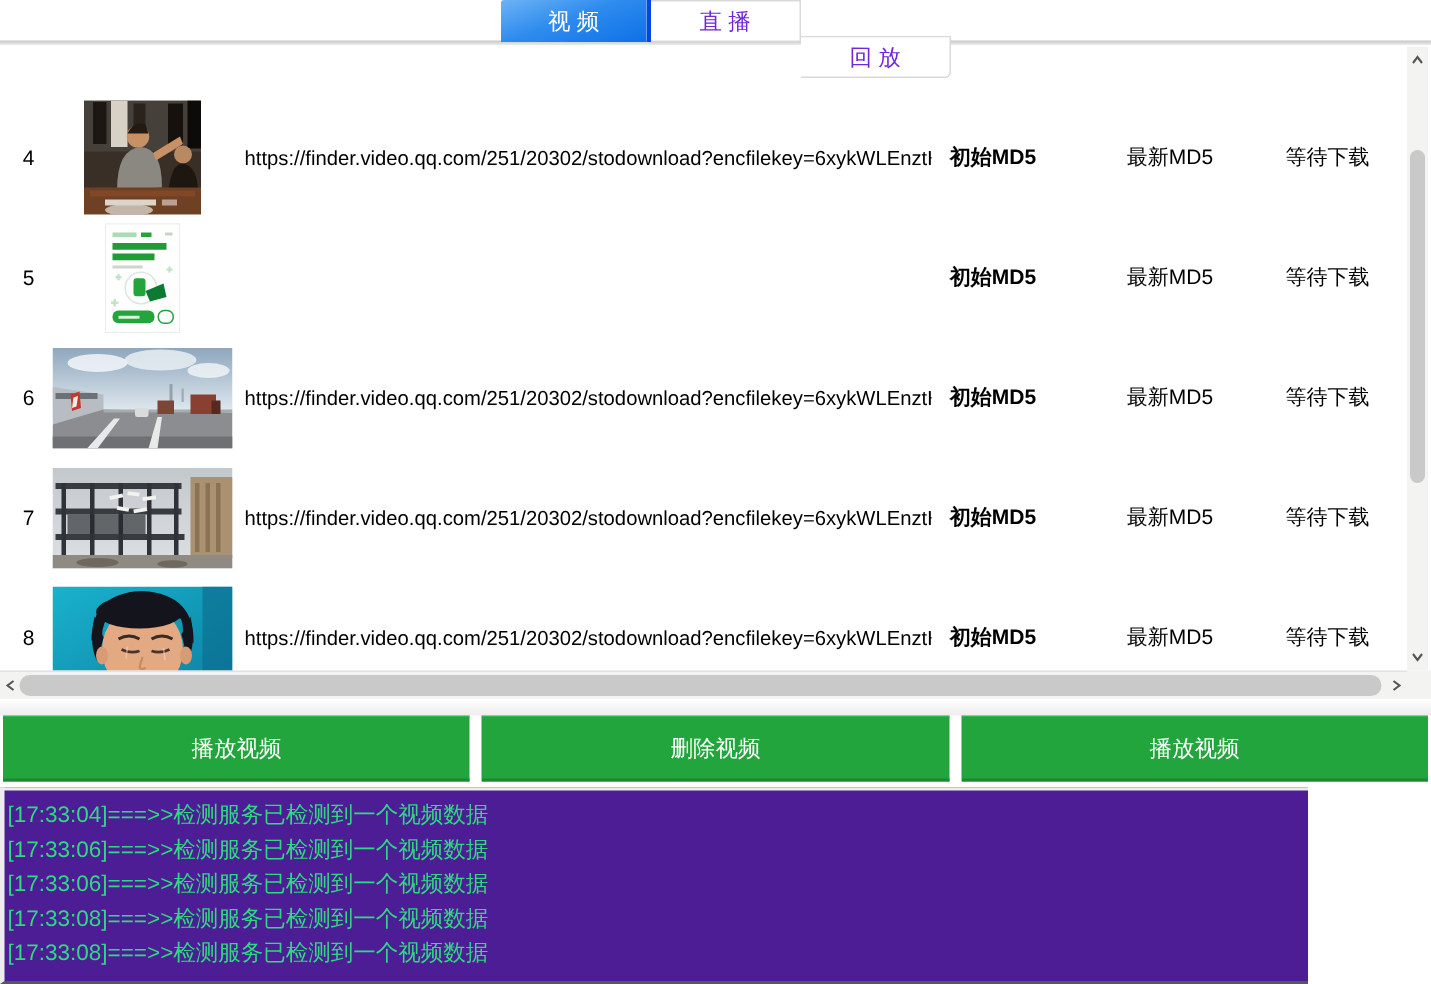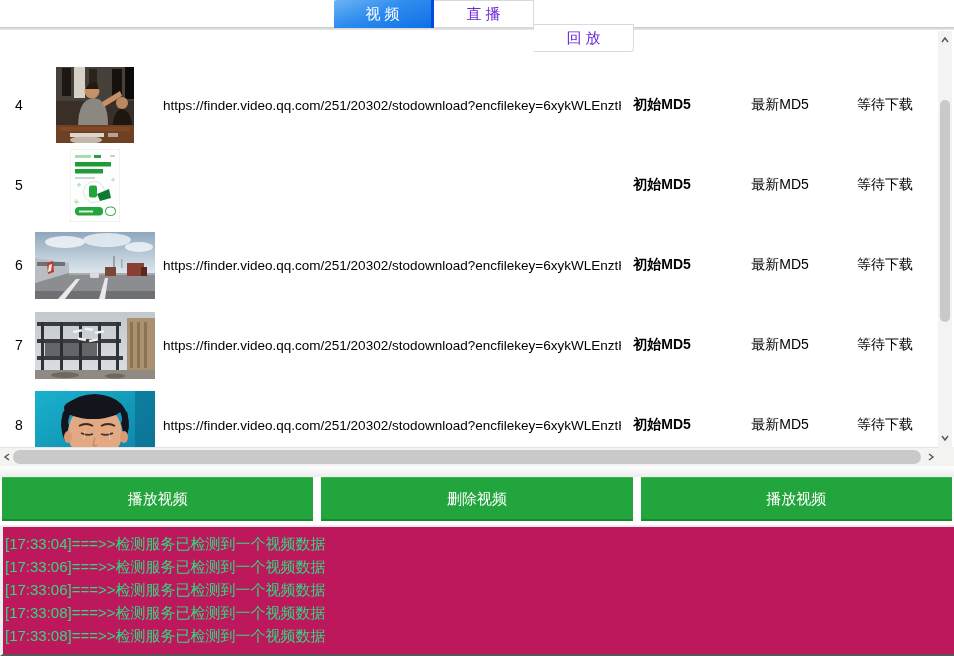--- a/index.html
+++ b/index.html
@@ -61,22 +61,22 @@
     background:linear-gradient(180deg,#ffffff,#ededed); }
   .btnbar { position:absolute; left:0; top:477px; width:954px; height:44px;
     display:flex; gap:8px; padding:0 2px; }
   .gbtn {
     flex:1; height:44px; border:none; cursor:pointer;
     background:#22a53c; color:#fff; font-size:15px;
     font-family:"Liberation Sans","DejaVu Sans",sans-serif;
     box-shadow:inset 0 -2px 0 #1a8a30, inset 0 1px 0 #35b54e;
   }
   .log {
-    position:absolute; left:0; top:525px; width:954px; height:131px;
-    background:#be185d; border-top:2px solid #ededed; border-left:3px solid #ededed;
+    position:absolute; left:0; top:525px; width:872px; height:131px;
+    background:#4c1d95; border-top:2px solid #ededed; border-left:3px solid #ededed;
     border-bottom:2px solid #575757; overflow:hidden; padding:5px 0 0 2px;
   }
   .logline { height:23px; line-height:23px; font-size:15px; color:#2fd981; white-space:nowrap; }
 </style>
 </head>
 <body>
 
 <div class="app">
 
   <div class="topline"></div>

